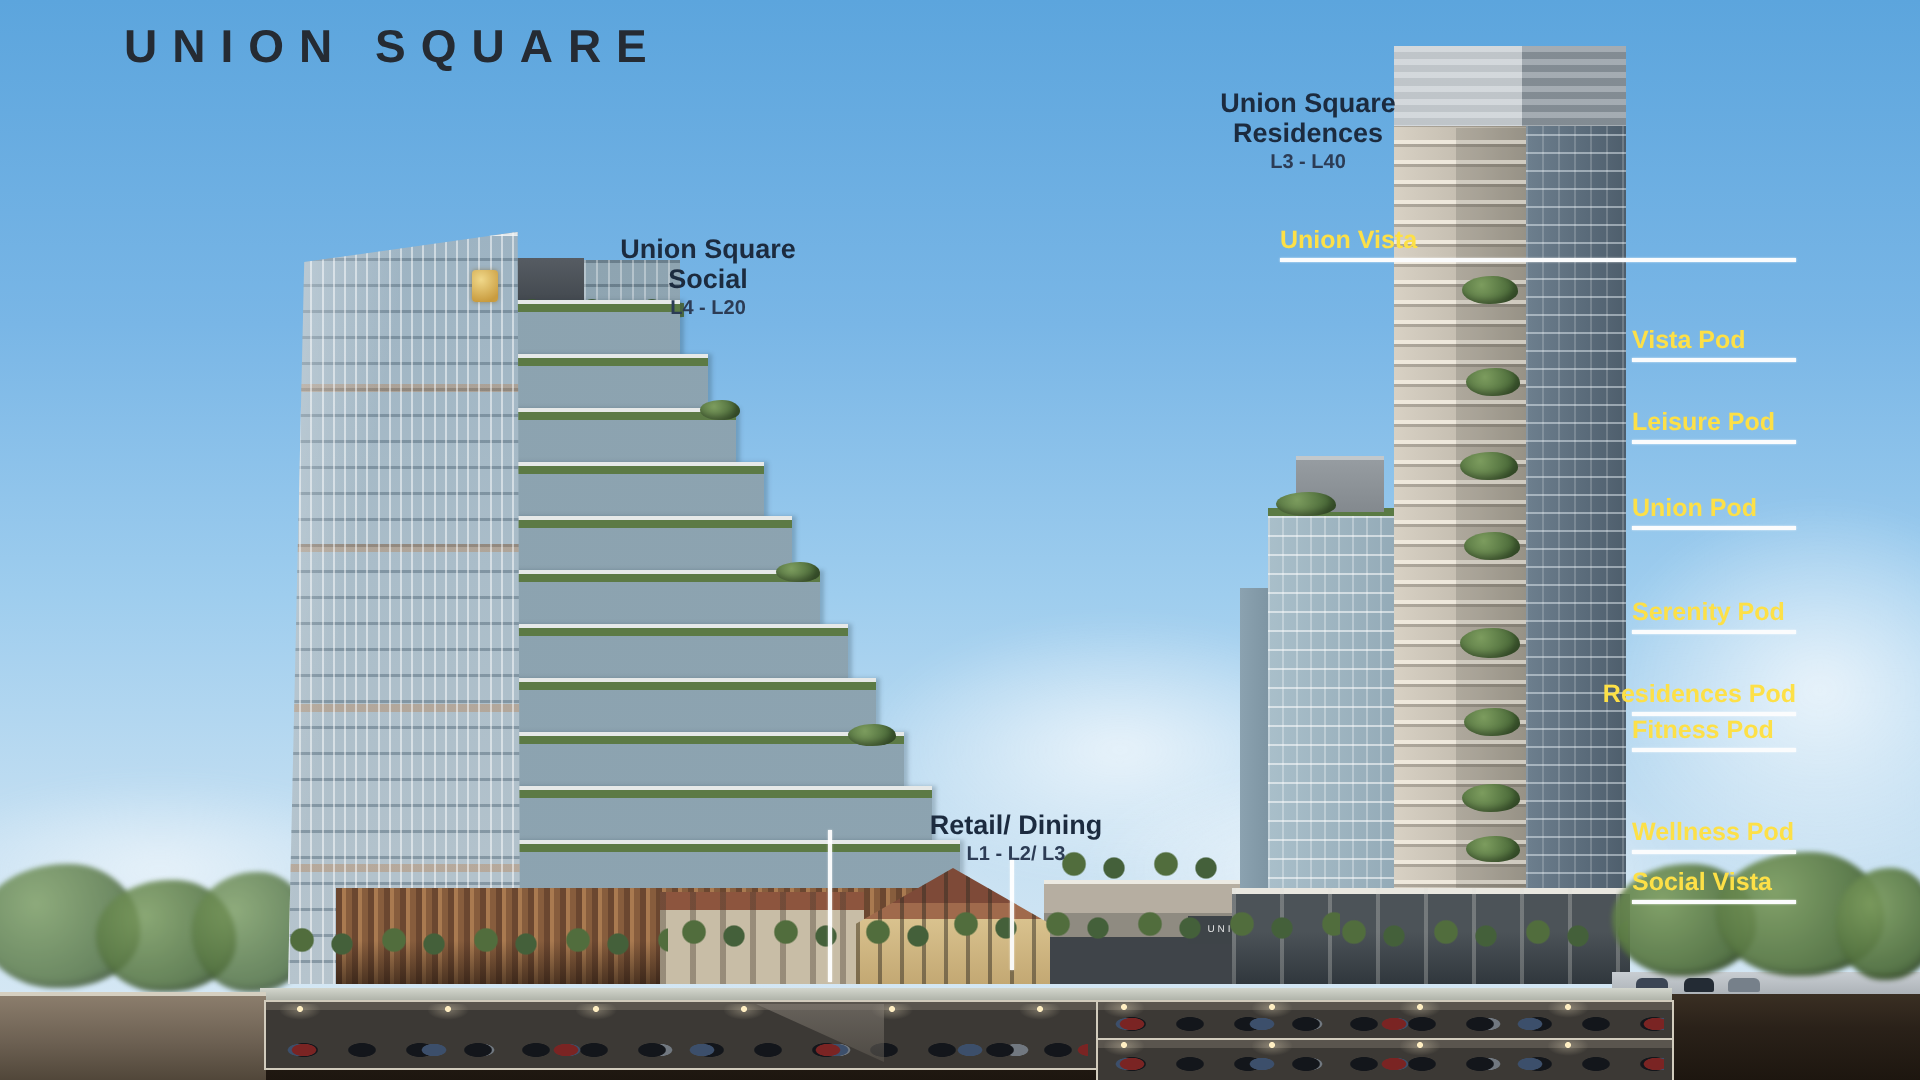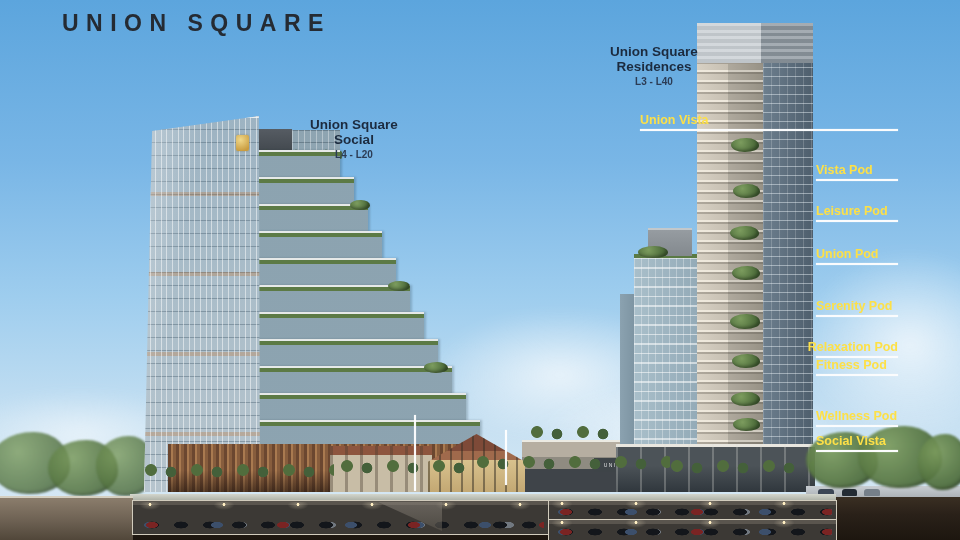--- a/index.html
+++ b/index.html
@@ -214,20 +214,24 @@
   </div>
 
   <div class="abs callout" style="left:588px;top:44px;width:132px">
     <div class="l1">Union Square</div>
     <div class="l1">Residences</div>
     <div class="lv">L3 - L40</div>
   </div>
 
   <div class="abs vline" style="left:414px;top:415px;height:76px"></div>
 
+  <div class="abs callout" style="left:446px;top:405px;width:124px">
+    <div class="l1">Retail/ Dining</div>
+    <div class="lv">L1 - L2/ L3</div>
+  </div>
   <div class="abs vline" style="left:505px;top:430px;height:55px"></div>
 
   <div class="abs rlabel" style="top:114px">
     <span>Union Vista</span>
     <span class="rline" style="width:258px"></span>
   </div>
   <div class="abs rlabel" style="top:164px">
     <span>Vista Pod</span>
     <span class="rline" style="width:82px"></span>
   </div>
@@ -237,21 +241,21 @@
   </div>
   <div class="abs rlabel" style="top:248px">
     <span>Union Pod</span>
     <span class="rline" style="width:82px"></span>
   </div>
   <div class="abs rlabel" style="top:300px">
     <span>Serenity Pod</span>
     <span class="rline" style="width:82px"></span>
   </div>
   <div class="abs rlabel" style="top:341px">
-    <span>Relaxation Pod</span>
+    <span>Residences Pod</span>
     <span class="rline" style="width:82px"></span>
   </div>
   <div class="abs rlabel" style="top:359px">
     <span>Fitness Pod</span>
     <span class="rline" style="width:82px"></span>
   </div>
   <div class="abs rlabel" style="top:410px">
     <span>Wellness Pod</span>
     <span class="rline" style="width:82px"></span>
   </div>

